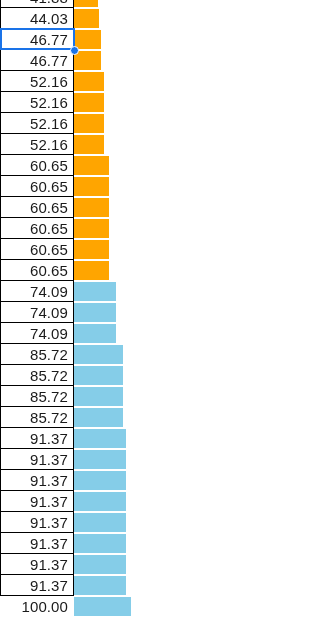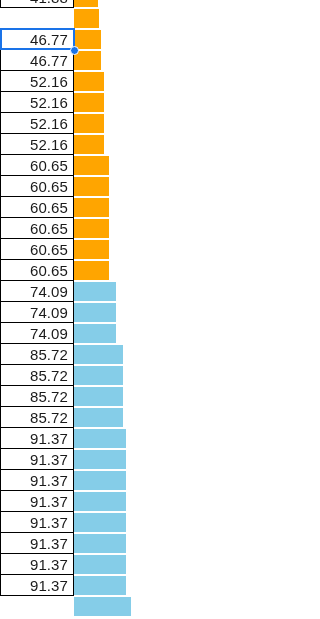--- a/index.html
+++ b/index.html
@@ -109,20 +109,21 @@
 
 <div id="sheet-panel">
   <div id="rows-container">
       <div class="row" style="top: -13px;">
         <div class="value-cell">41.88</div>
         <div class="bar-track">
           <div class="bar orange" style="width: 24px;"></div>
         </div>
       </div>
       <div class="row" style="top: 8px;">
+        <div class="value-cell">44.03</div>
         <div class="bar-track">
           <div class="bar orange" style="width: 25px;"></div>
         </div>
       </div>
       <div class="row" style="top: 29px;">
         <div class="value-cell">46.77</div>
         <div class="bar-track">
           <div class="bar orange" style="width: 27px;"></div>
         </div>
       </div>
@@ -276,20 +277,21 @@
           <div class="bar blue" style="width: 52px;"></div>
         </div>
       </div>
       <div class="row" style="top: 575px;">
         <div class="value-cell">91.37</div>
         <div class="bar-track">
           <div class="bar blue" style="width: 52px;"></div>
         </div>
       </div>
       <div class="row no-outline" style="top: 596px;">
+        <div class="value-cell">100.00</div>
         <div class="bar-track">
           <div class="bar blue" style="width: 57px;"></div>
         </div>
       </div>
     </div>
 
   <div id="selection-box" style="top: 28px;"></div>
   <div id="fill-handle" style="left: 70px; top: 46px;"></div>
 </div>
 

